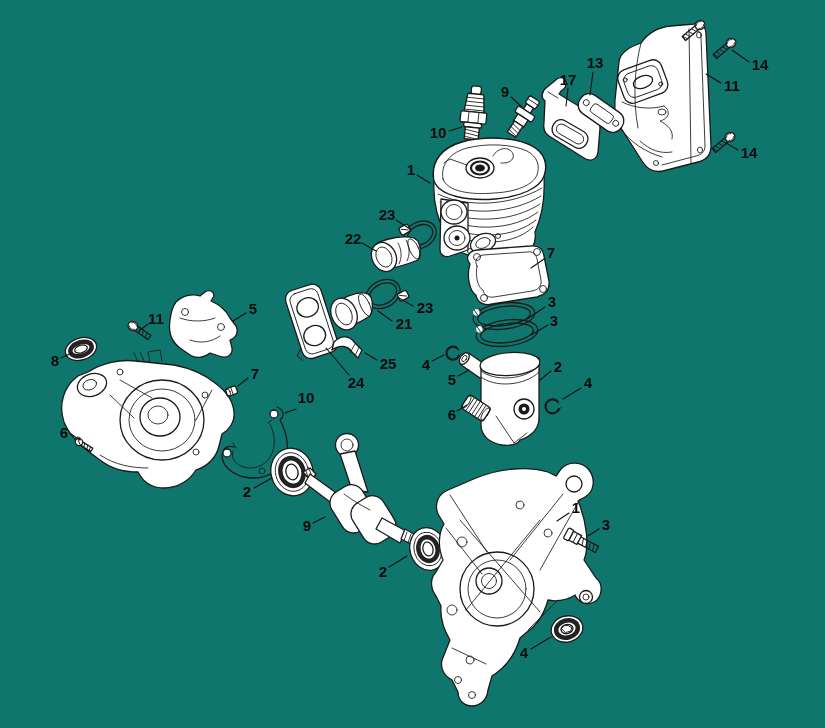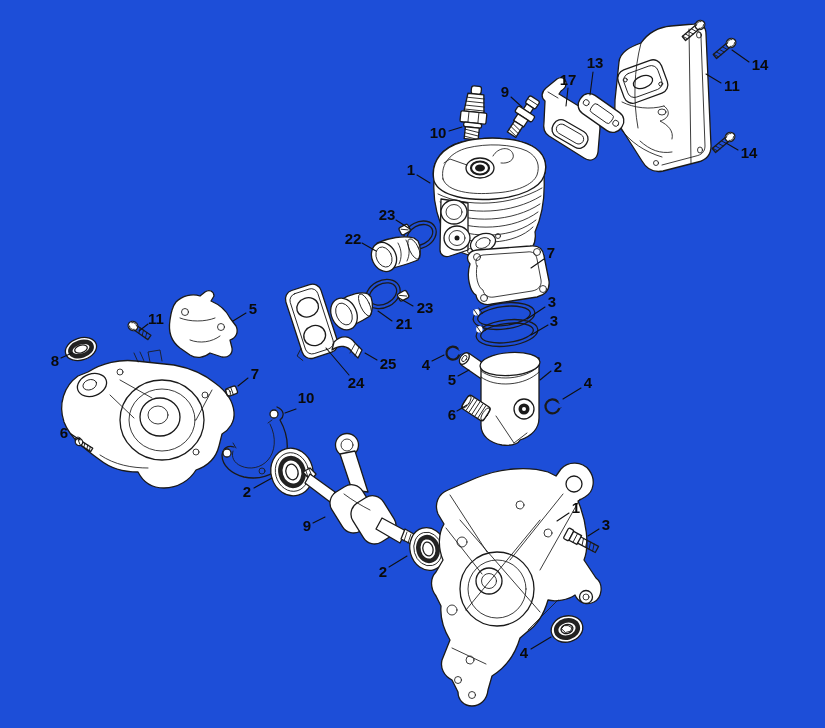--- a/index.html
+++ b/index.html
@@ -1,16 +1,16 @@
 <!DOCTYPE html>
 <html><head>
 <meta charset="utf-8">
 <style>
   html,body{margin:0;padding:0;background:#ffffff;}
-  .stage{position:relative;width:825px;height:728px;background:#1d4ed8;overflow:hidden;}
+  .stage{position:relative;width:825px;height:728px;background:#0f766e;overflow:hidden;}
   svg{display:block;}
   .ln{fill:none;stroke:#1a1a1a;stroke-width:1.3;stroke-linejoin:round;stroke-linecap:round;}
   .w{fill:#ffffff;stroke:#1a1a1a;stroke-width:1.3;stroke-linejoin:round;}
   .thin{fill:none;stroke:#1a1a1a;stroke-width:.85;stroke-linecap:round;}
   .thick{fill:none;stroke:#1a1a1a;stroke-width:2.2;stroke-linecap:round;}
   .dark{fill:#1a1a1a;stroke:none;}
   .band{fill:none;stroke:#222222;stroke-width:4.5;}
   .ldr{stroke:#101010;stroke-width:1.1;stroke-linecap:round;}
   .lbl{font-family:"Liberation Sans","DejaVu Sans",sans-serif;font-weight:bold;font-size:15px;fill:#0a0a0a;text-anchor:middle;}
 </style>

